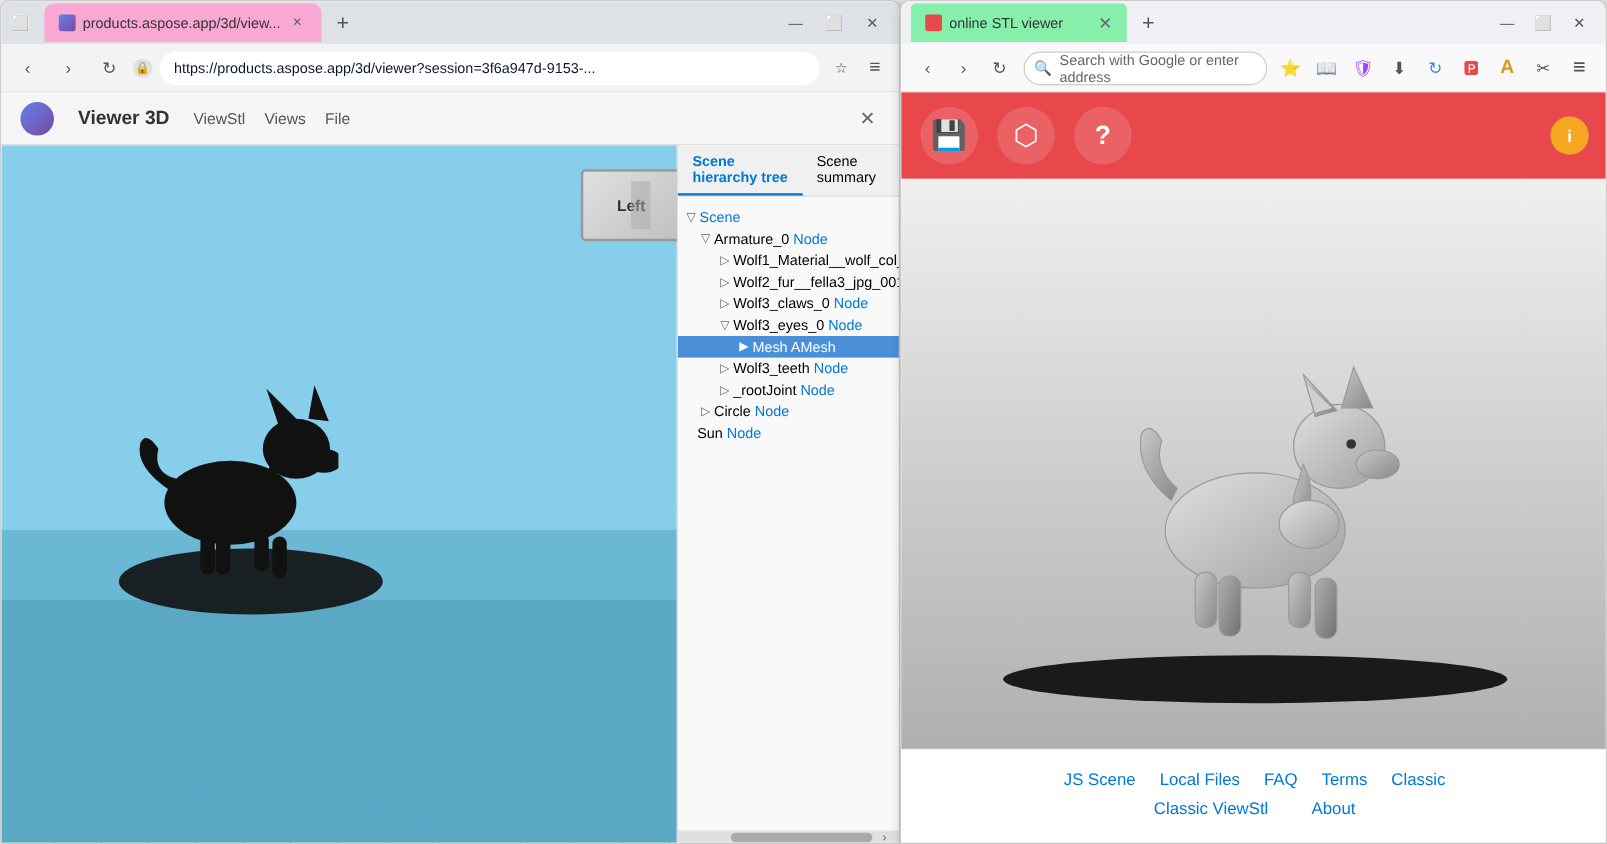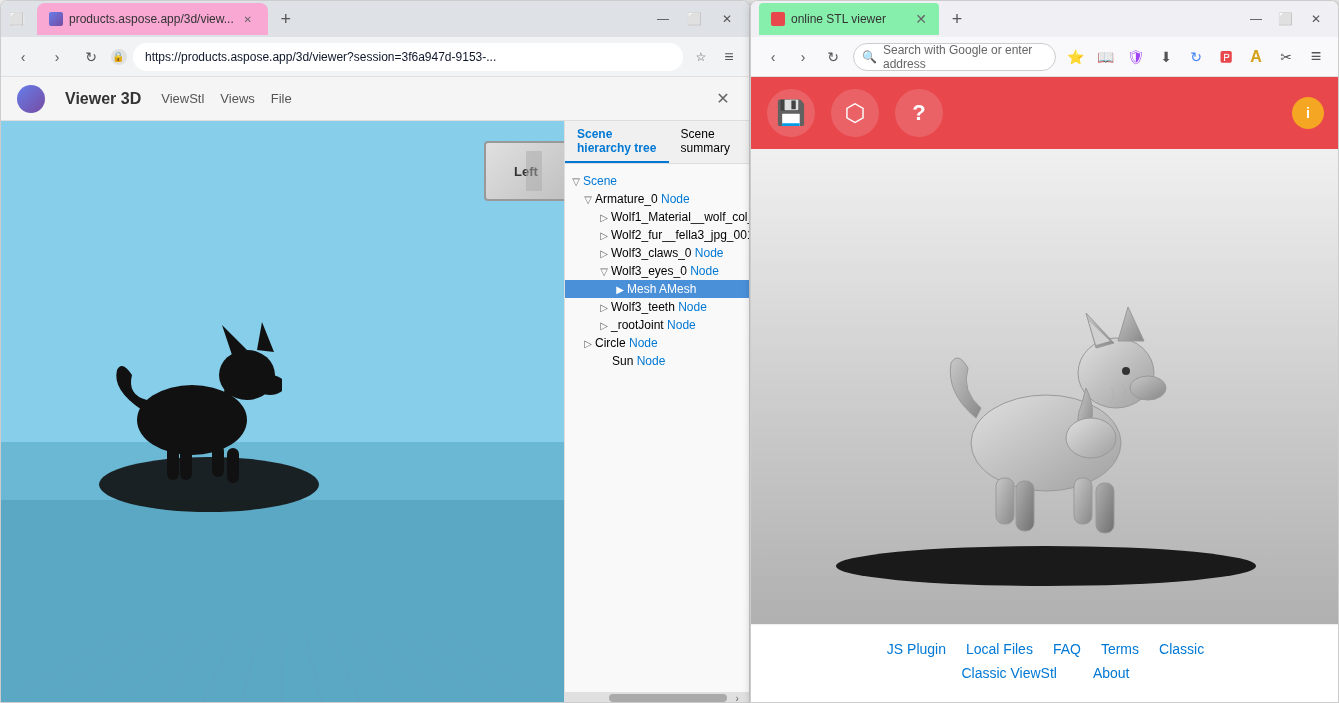--- a/index.html
+++ b/index.html
@@ -684,21 +684,21 @@
           <div class="tree-item" style="padding-left:32px;">
             <span class="tree-expand">▷</span>
             <span class="tree-label">_rootJoint <span class="keyword">Node</span></span>
           </div>
 
           <div class="tree-item" style="padding-left:16px;">
             <span class="tree-expand">▷</span>
             <span class="tree-label">Circle <span class="keyword">Node</span></span>
           </div>
 
-          <div class="tree-item" style="padding-left:2px;margin-left:31px;">
+          <div class="tree-item" style="padding-left:2px;">
             <span class="tree-expand"></span>
             <span class="tree-label">Sun <span class="keyword">Node</span></span>
           </div>
         </div>
 
         <div class="scene-scrollbar">
           <div style="width:40px;"></div>
           <div class="scrollbar-thumb"></div>
           <div style="flex:1;"></div>
           <div style="width:20px; font-size:10px; color:#666; display:flex; align-items:center; justify-content:center;">›</div>
@@ -816,21 +816,21 @@
             <path d="M225,120 Q232,125 228,135" stroke="#aaa" stroke-width="0.5" fill="none"></path>
 
             <ellipse cx="230" cy="108" rx="4" ry="4" fill="#333"></ellipse>
           </svg>
         </div>
       </div>
     </div>
 
     <div class="stl-footer">
       <div class="footer-links">
-        <span class="footer-link">JS Plugin</span>
+        <span class="footer-link">JS Scene</span>
         <span class="footer-link">Local Files</span>
         <span class="footer-link">FAQ</span>
         <span class="footer-link">Terms</span>
         <span class="footer-link">Classic</span>
       </div>
       <div class="footer-links-row2">
         <span class="footer-link">Classic ViewStl</span>
         <span class="footer-link">About</span>
       </div>
     </div>

